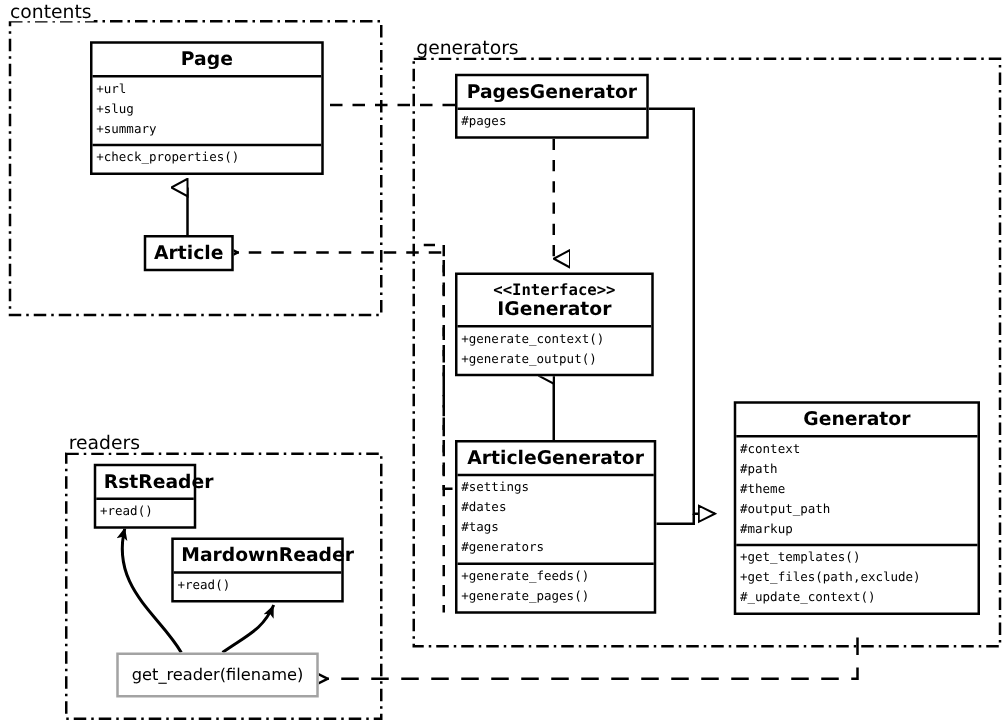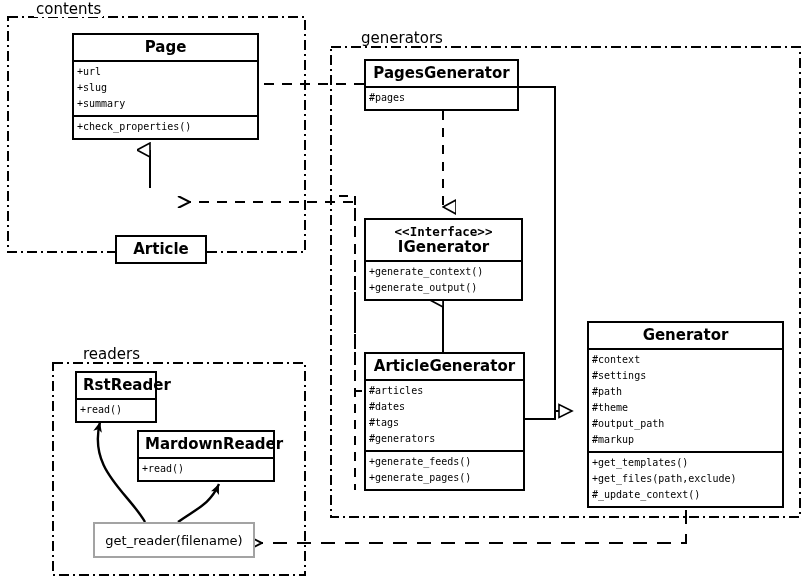--- a/index.html
+++ b/index.html
@@ -23,21 +23,20 @@
   .pkg-label {
     position: absolute;
     font-family: "DejaVu Sans", sans-serif;
     font-size: 15px;
     line-height: 15px;
     color: #000;
     white-space: nowrap;
     background: #fff;
     padding: 0 2px;
     z-index: 5;
-    margin-left: 28px;
   }
 
   
   .cls {
     position: absolute;
     box-sizing: border-box;
     border: 2px solid #000;
     background: #ffffff;
     z-index: 10;
   }
@@ -159,21 +158,21 @@
     <div class="sect sep">
       <div>+url</div>
       <div>+slug</div>
       <div>+summary</div>
     </div>
     <div class="sect sep">
       <div>+check_properties()</div>
     </div>
   </div>
 
-  <div class="cls" style="left:115px; top:188px; width:92px;margin-top:47px;">
+  <div class="cls" style="left:115px; top:188px; width:72px;">
     <div class="hdr">Article</div>
   </div>
 
   <div class="cls" style="left:364px; top:59px; width:155px;">
     <div class="hdr">PagesGenerator</div>
     <div class="sect sep">
       <div>#pages</div>
     </div>
   </div>
 
@@ -184,36 +183,35 @@
     </div>
     <div class="sect sep">
       <div>+generate_context()</div>
       <div>+generate_output()</div>
     </div>
   </div>
 
   <div class="cls" style="left:364px; top:352px; width:161px;">
     <div class="hdr">ArticleGenerator</div>
     <div class="sect sep">
-      <div>#articles</div>
+      <div>#settings</div>
       <div>#dates</div>
       <div>#tags</div>
       <div>#generators</div>
     </div>
     <div class="sect sep">
       <div>+generate_feeds()</div>
       <div>+generate_pages()</div>
     </div>
   </div>
 
   <div class="cls" style="left:587px; top:321px; width:197px;">
     <div class="hdr">Generator</div>
     <div class="sect sep">
       <div>#context</div>
-      <div>#settings</div>
       <div>#path</div>
       <div>#theme</div>
       <div>#output_path</div>
       <div>#markup</div>
     </div>
     <div class="sect sep">
       <div>+get_templates()</div>
       <div>+get_files(path,exclude)</div>
       <div>#_update_context()</div>
     </div>

